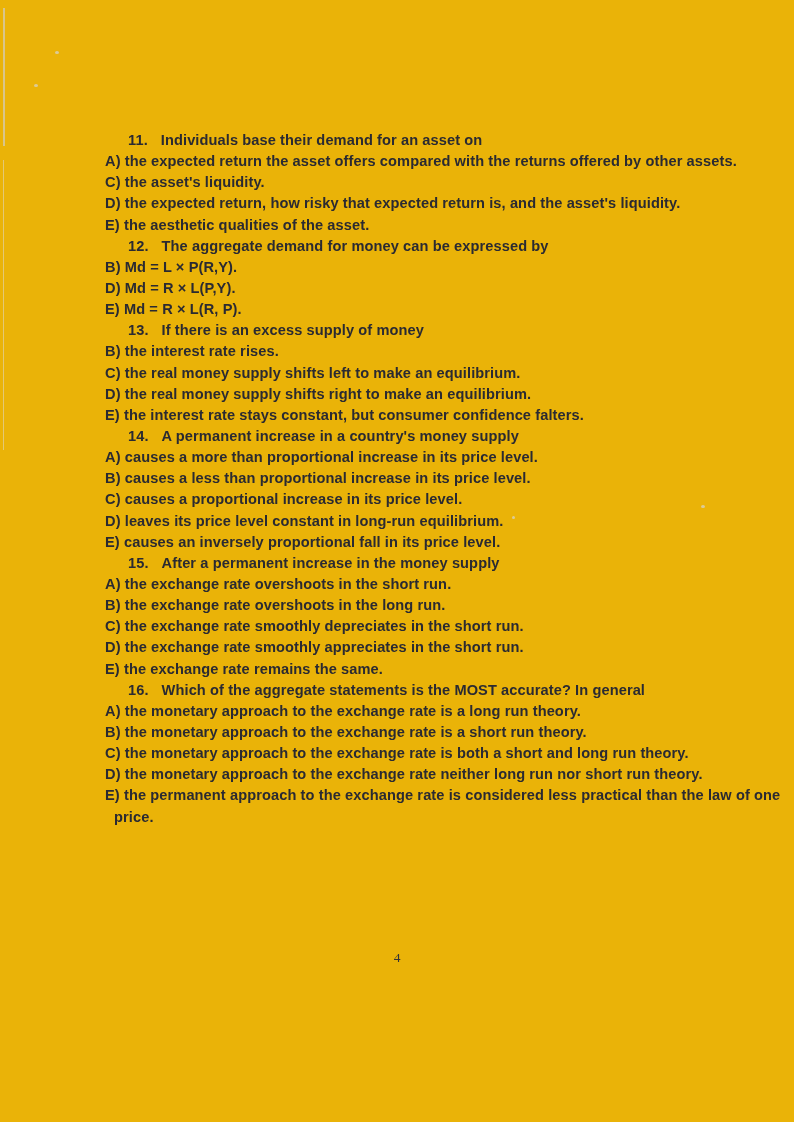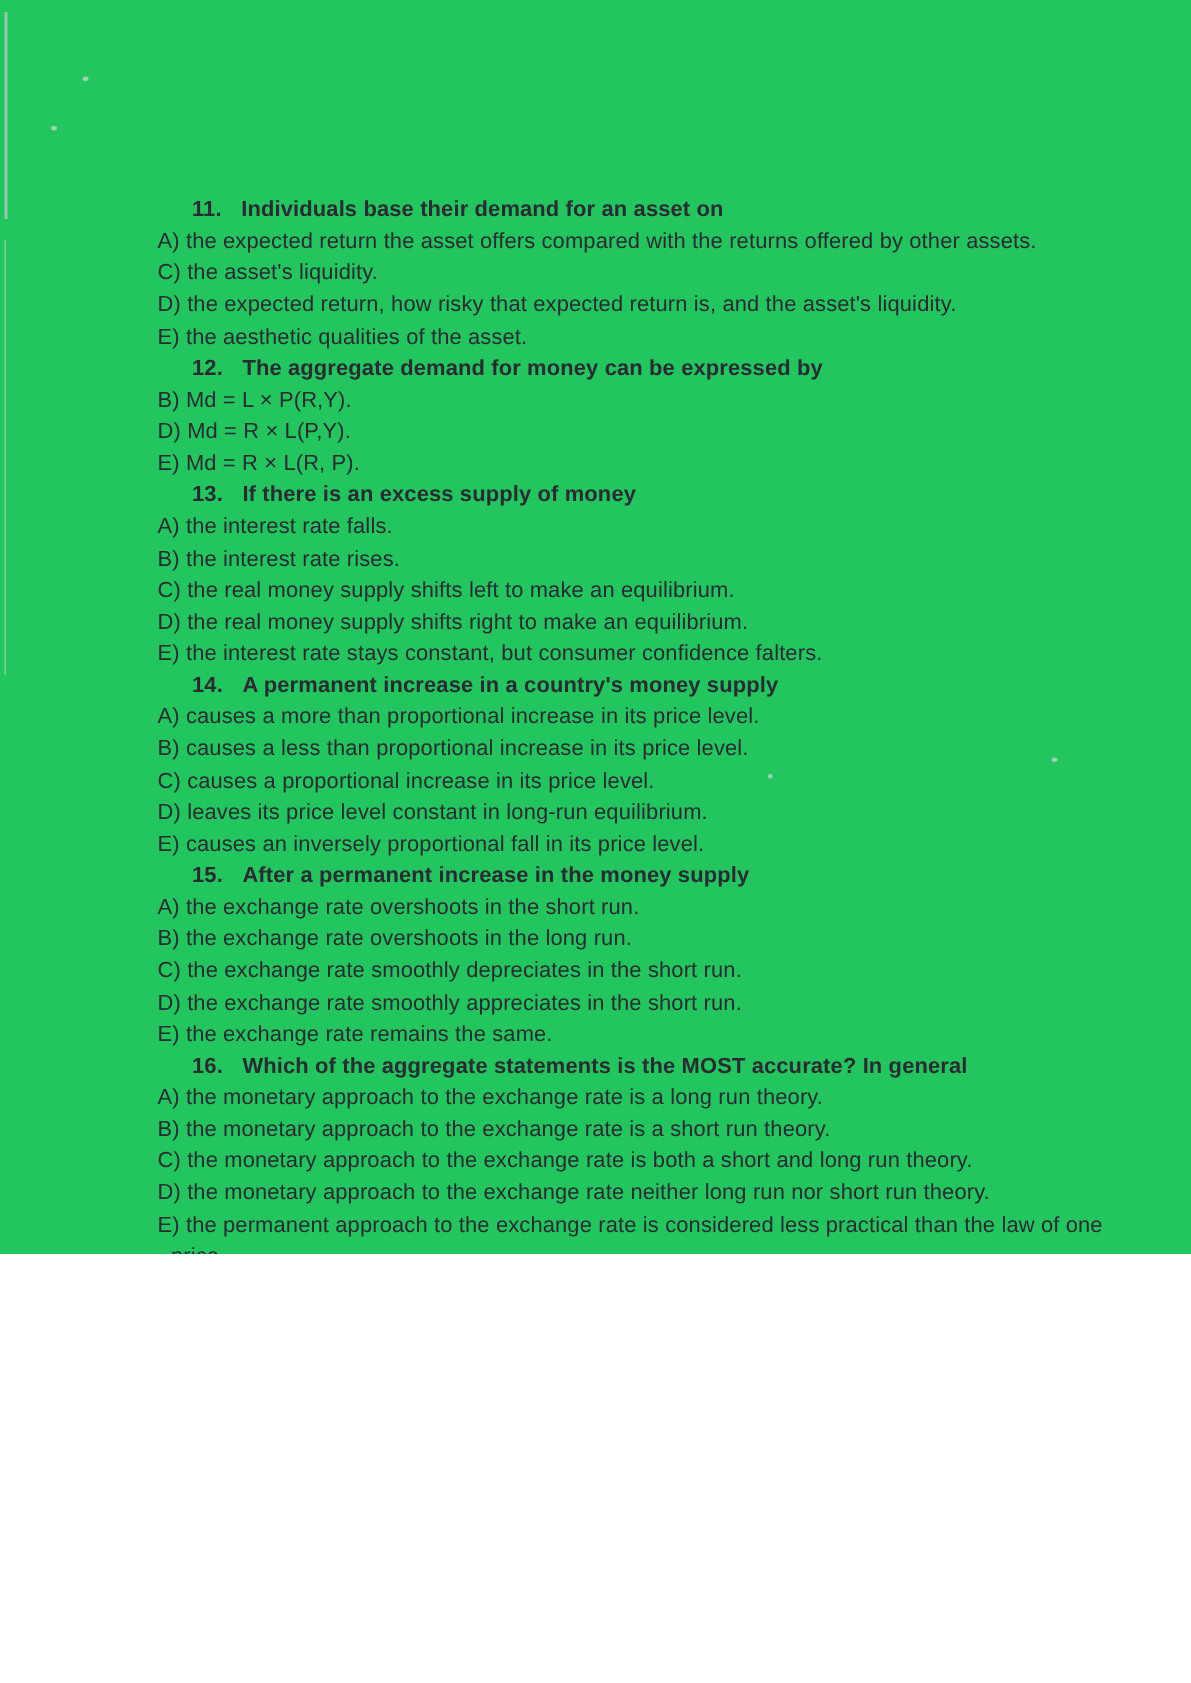--- a/index.html
+++ b/index.html
@@ -3,38 +3,39 @@
 <meta charset="utf-8">
 <style>
   html, body {
     margin: 0;
     padding: 0;
     background: #ffffff;
   }
   .page {
     position: relative;
     width: 794px;
-    height: 836px;
-    background: #22c55e;
+    height: 1122px;
+    background: #eab308;
     overflow: hidden;
     font-family: "Liberation Sans", sans-serif;
     color: #2a2a32;
   }
   .content {
     position: absolute;
     top: 130px;
     left: 105px;
     width: 660px;
   }
   .line {
     height: 21.15px;
     line-height: 21.15px;
     font-size: 14.6px;
     white-space: nowrap;
     letter-spacing: 0.1px;
+    font-weight: bold;
   }
   .q-header {
     font-weight: bold;
     padding-left: 23px;
   }
   .q-num {
     display: inline-block;
     margin-right: 13px;
   }
   .cont {
@@ -99,21 +100,20 @@
     <div class="line">C) the asset's liquidity.</div>
     <div class="line">D) the expected return, how risky that expected return is, and the asset's liquidity.</div>
     <div class="line">E) the aesthetic qualities of the asset.</div>
 
     <div class="line q-header"><span class="q-num">12.</span><span>The aggregate demand for money can be expressed by</span></div>
     <div class="line">B) Md = L × P(R,Y).</div>
     <div class="line">D) Md = R × L(P,Y).</div>
     <div class="line">E) Md = R × L(R, P).</div>
 
     <div class="line q-header"><span class="q-num">13.</span><span>If there is an excess supply of money</span></div>
-    <div class="line">A) the interest rate falls.</div>
     <div class="line">B) the interest rate rises.</div>
     <div class="line">C) the real money supply shifts left to make an equilibrium.</div>
     <div class="line">D) the real money supply shifts right to make an equilibrium.</div>
     <div class="line">E) the interest rate stays constant, but consumer confidence falters.</div>
 
     <div class="line q-header"><span class="q-num">14.</span><span>A permanent increase in a country's money supply</span></div>
     <div class="line">A) causes a more than proportional increase in its price level.</div>
     <div class="line">B) causes a less than proportional increase in its price level.</div>
     <div class="line">C) causes a proportional increase in its price level.</div>
     <div class="line">D) leaves its price level constant in long-run equilibrium.</div>

